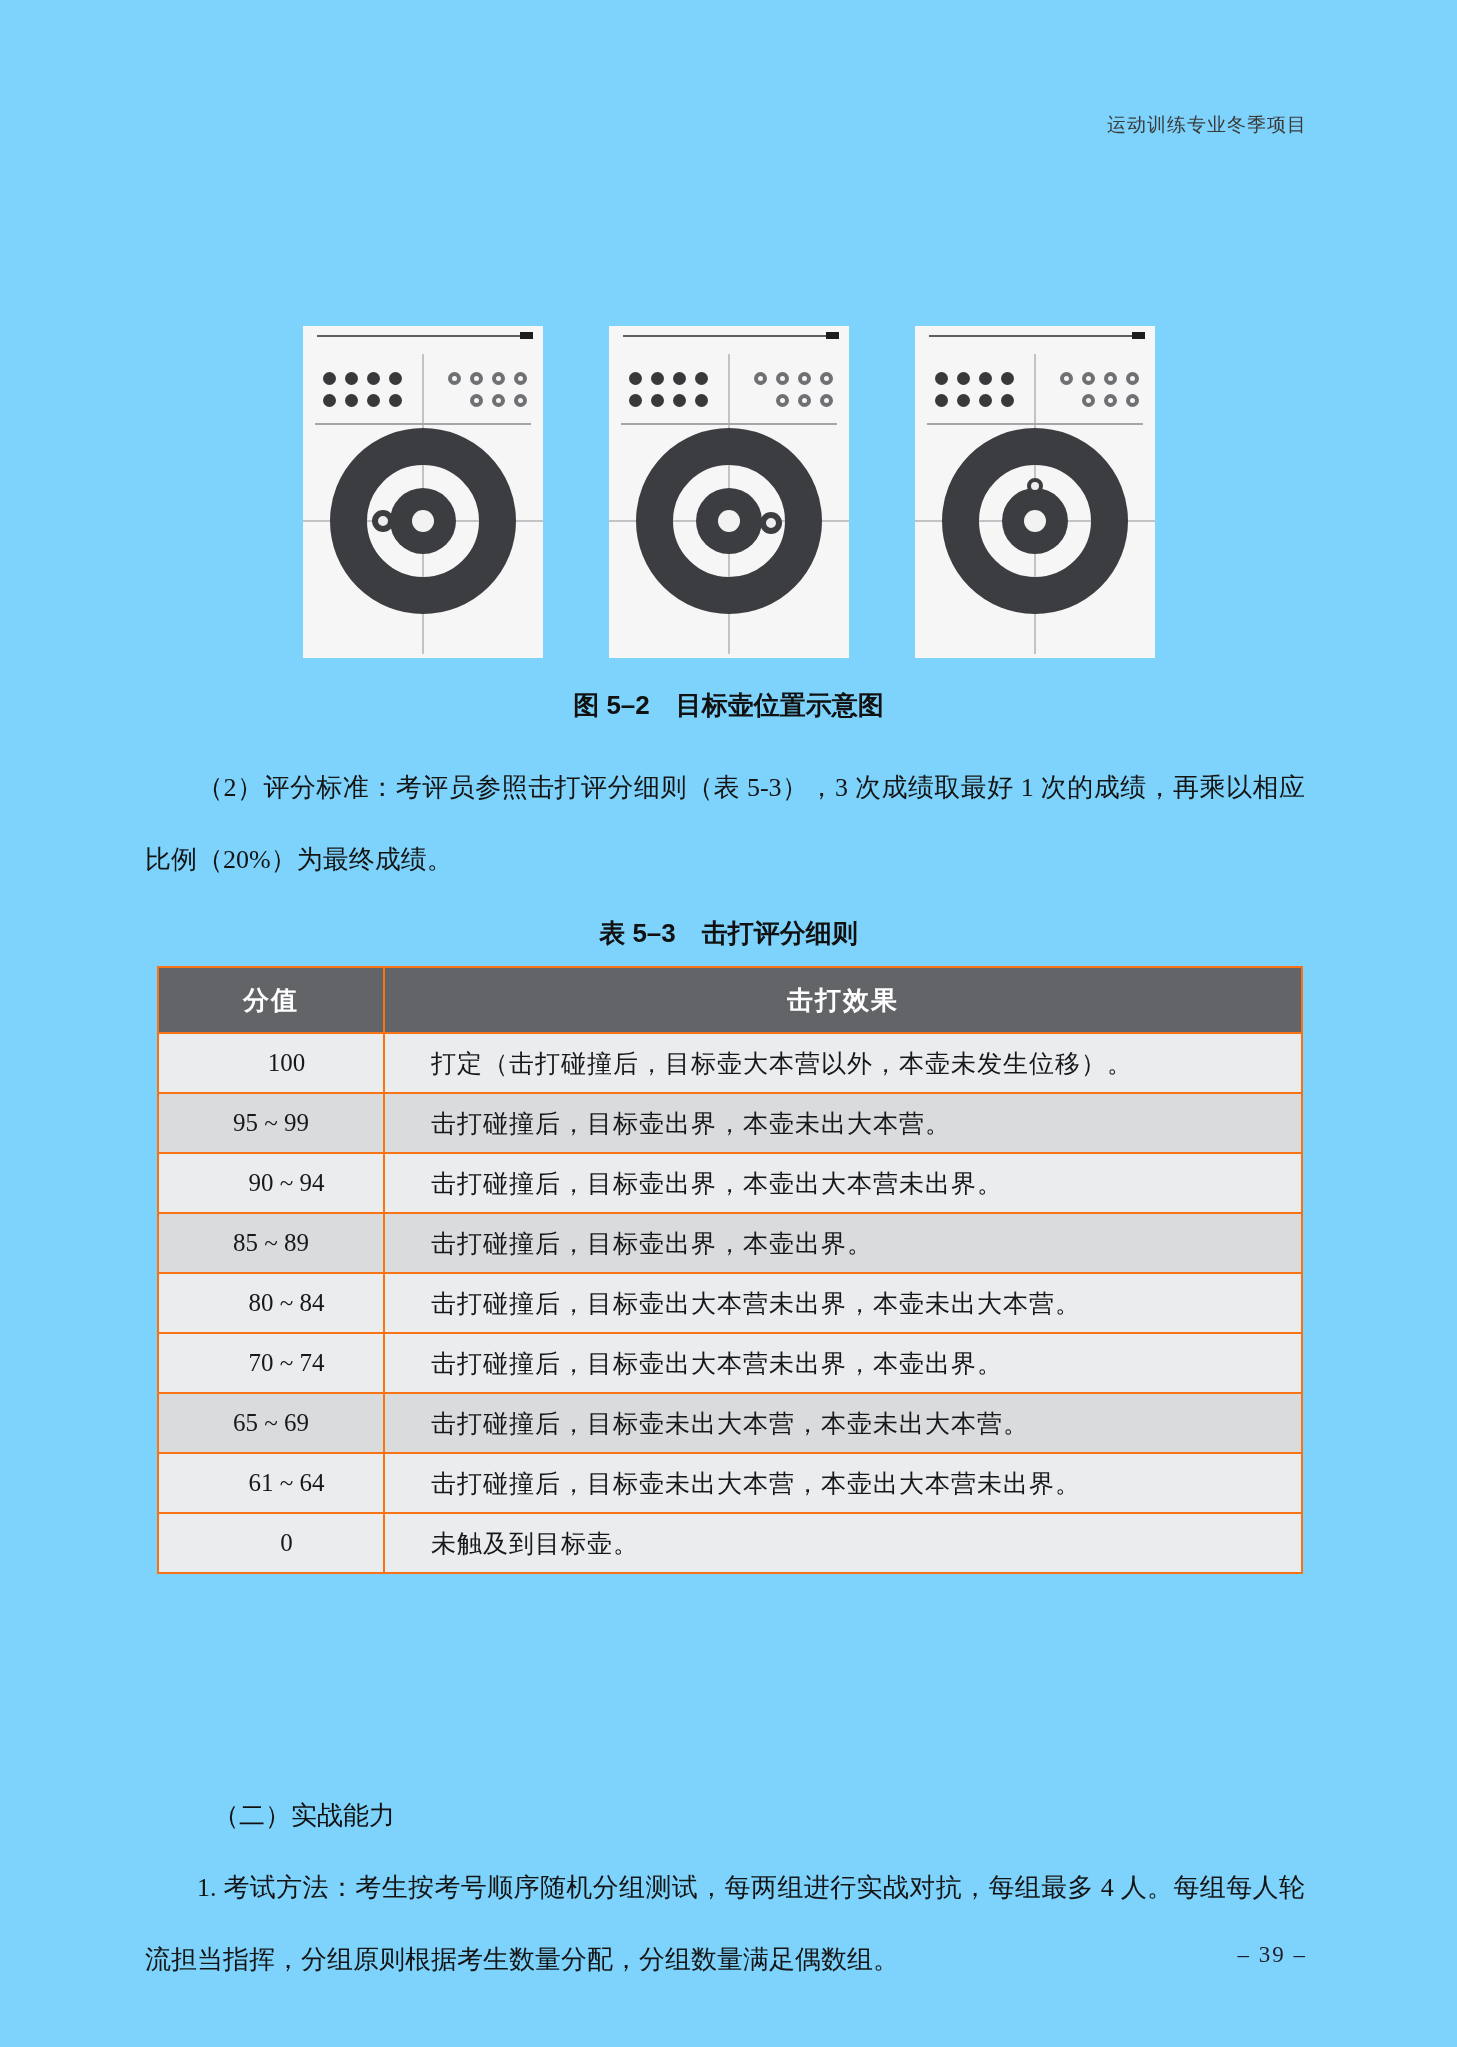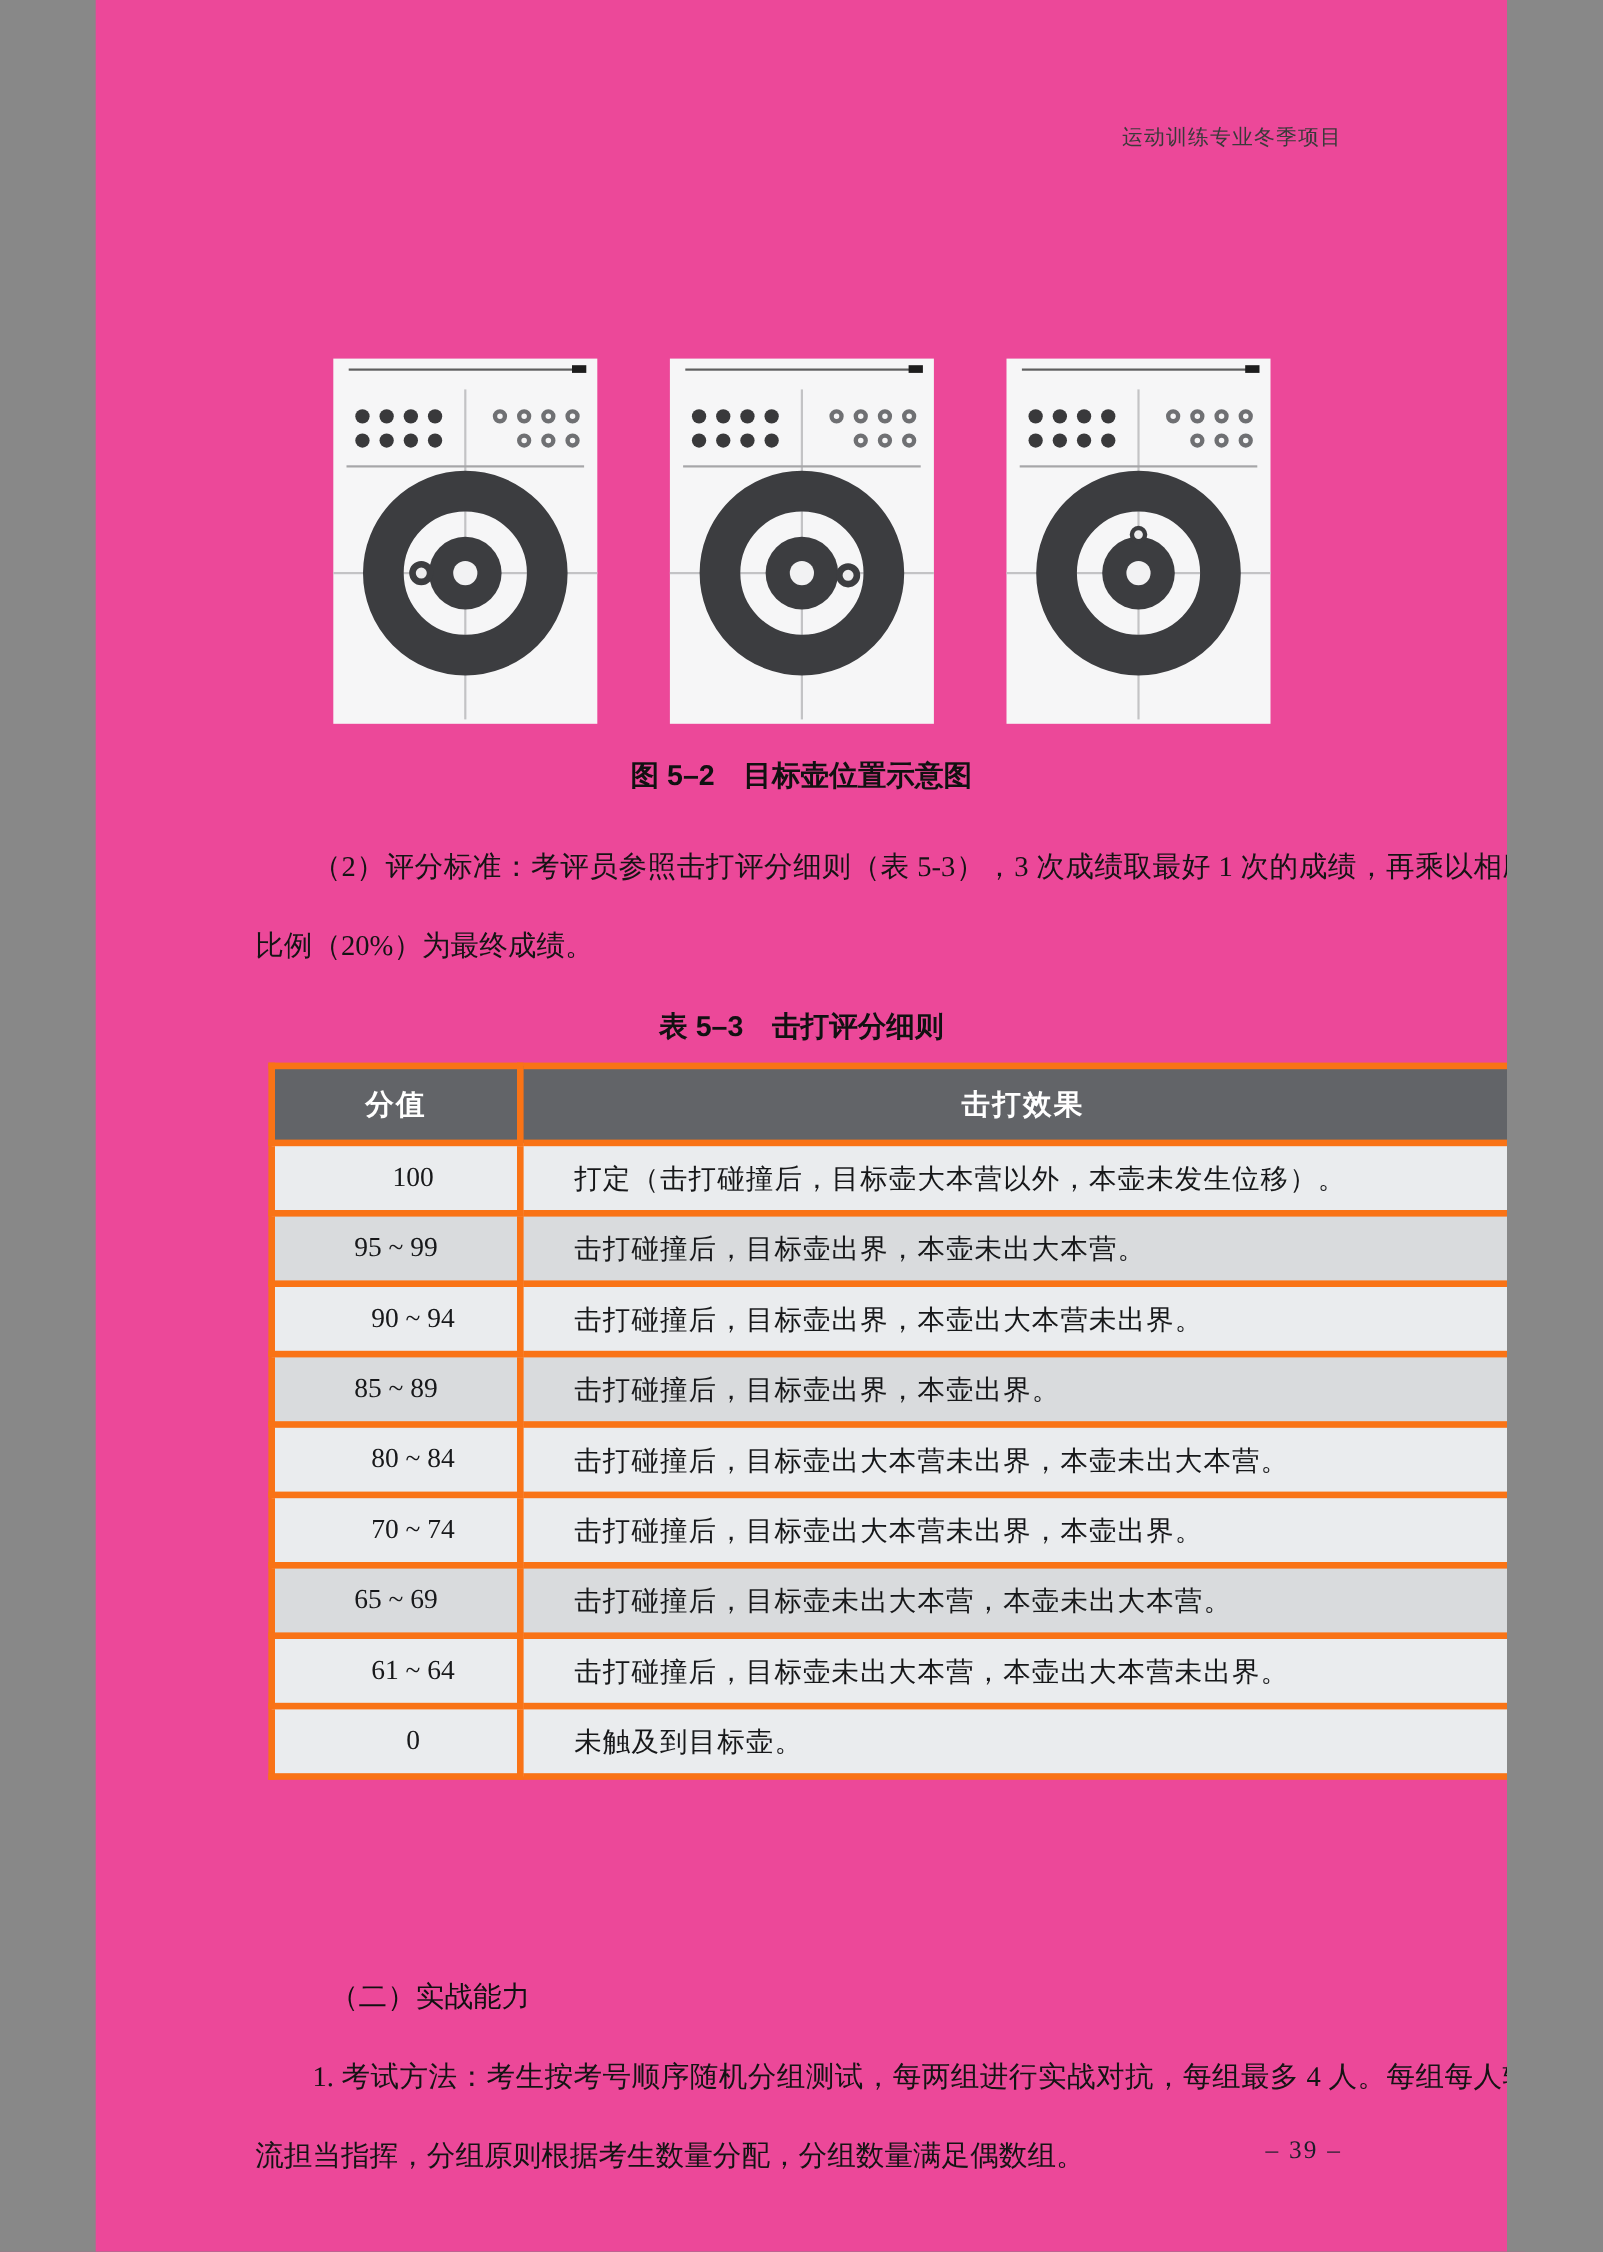--- a/index.html
+++ b/index.html
@@ -1,20 +1,20 @@
 <!DOCTYPE html>
 <html><head>
 <meta charset="utf-8">
 <style>
   html,body { margin:0; padding:0; background:#888; }
   .page {
     position:relative;
-    width:1283px; height:2047px;
+    width:1457px; height:2047px;
     margin:0 auto;
-    background:#ec4899;
+    background:#7dd3fc;
     font-family:"Liberation Serif", serif;
     color:#17181a;
     overflow:hidden;
   }
 
   
   .running-head {
     position:absolute; top:112px; right:150px;
     font-size:19px; color:#3a3a3a; letter-spacing:1px;
     font-family:"Liberation Serif", serif;
@@ -77,21 +77,21 @@
   .section-heading {
     position:absolute; left:145px; top:1782px; margin:16px;
     font-size:26px; font-weight:normal; text-indent:2em; color:#111;
   }
 
   
   .score-table {
     position:absolute; left:157px; top:966px; width:1146px;
     border-collapse:collapse; table-layout:fixed;
   }
-  .score-table th, .score-table td { border:6px solid #f97316; }
+  .score-table th, .score-table td { border:2px solid #f97316; }
   .score-table th {
     height:62px; background:#626468; color:#ffffff;
     font-family:"Liberation Sans", sans-serif; font-weight:bold;
     font-size:26px; letter-spacing:2px;
   }
   .score-table col.col-score { width:226px; }
   .score-table td { height:56px; font-size:25px; }
   .score-table td.score-cell { text-align:center; }
   .score-table td.effect-cell { padding-left:46px; letter-spacing:1px; }
   tr.row-light td { background:#eaecee;padding-left:32px; }

